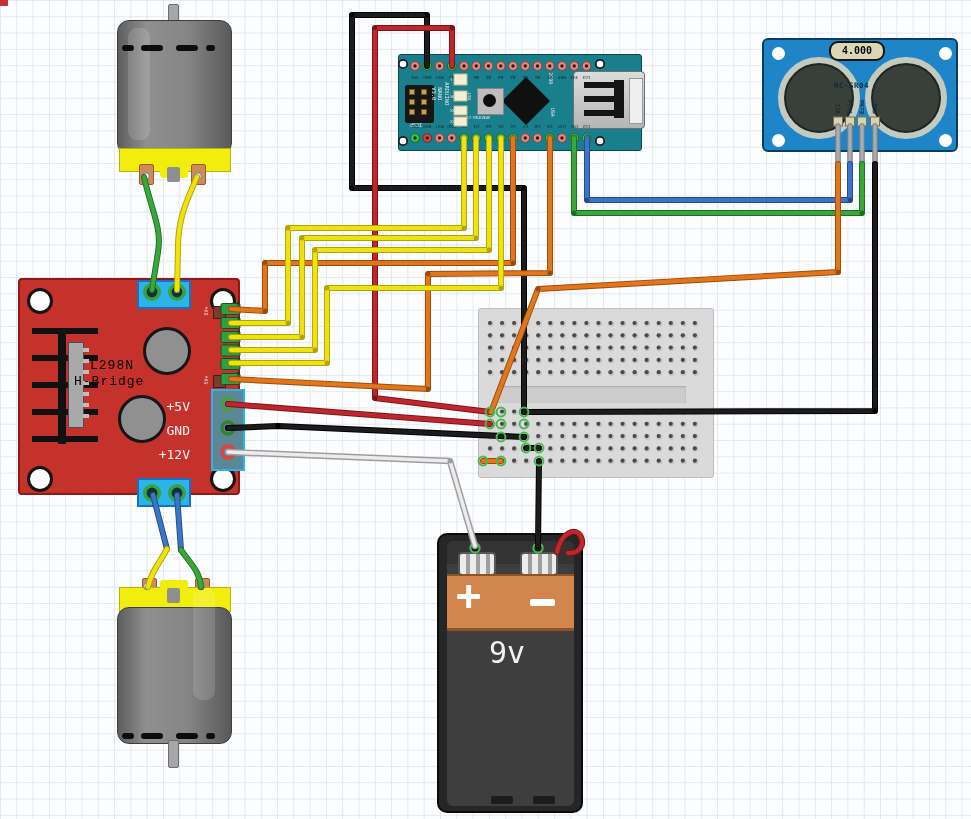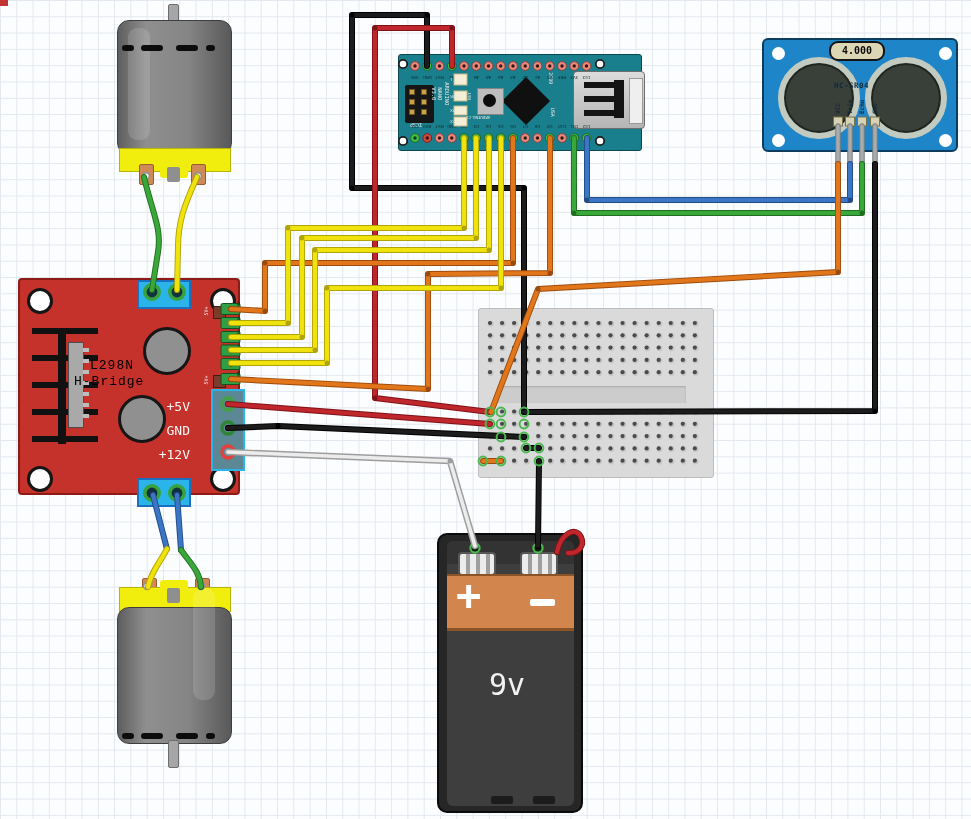--- a/index.html
+++ b/index.html
@@ -88,21 +88,21 @@
 
   
   #battery{left:437px;top:533px;width:146px;height:280px;background:#262626;border:2px solid #0b0b0b;border-radius:10px;box-sizing:border-box;}
   #bat-inner{left:8px;top:6px;width:127px;height:265px;background:#3e3e3e;border-radius:6px;}
   #bat-top{left:8px;top:6px;width:127px;height:23px;background:#333;border-radius:6px 6px 0 0;}
   .bat-term{top:17px;width:38px;height:24px;border:2px solid #565656;border-radius:4px;box-sizing:border-box;
     background:repeating-linear-gradient(90deg,#ececec 0 6px,#9f9f9f 6px 10px);}
   #bat-band{left:8px;top:39px;width:127px;height:57px;background:#d2854c;border-top:2px solid #8a5426;border-bottom:3px solid #8a5426;box-sizing:border-box;}
   #bat-plus{left:17px;top:36px;font-size:42px;font-weight:bold;color:#fff;font-family:"DejaVu Sans Mono",monospace;}
   #bat-minus{left:91px;top:64px;width:25px;height:7px;background:#fff;border-radius:2px;}
-  #bat-v{left:50px;top:100px;font-size:30px;color:#f2f2f2;font-family:"DejaVu Sans Mono",monospace;margin-top:32px;}
+  #bat-v{left:50px;top:100px;font-size:30px;color:#f2f2f2;font-family:"DejaVu Sans Mono",monospace;}
   .bat-notch{top:261px;width:22px;height:8px;background:#1c1c1c;border-radius:2px;}
 </style>
 </head>
 <body>
 
 <div id="canvas">
 
   <div id="corner-marker" class="abs"></div>
 
   <div id="motor-top" class="motor abs">

